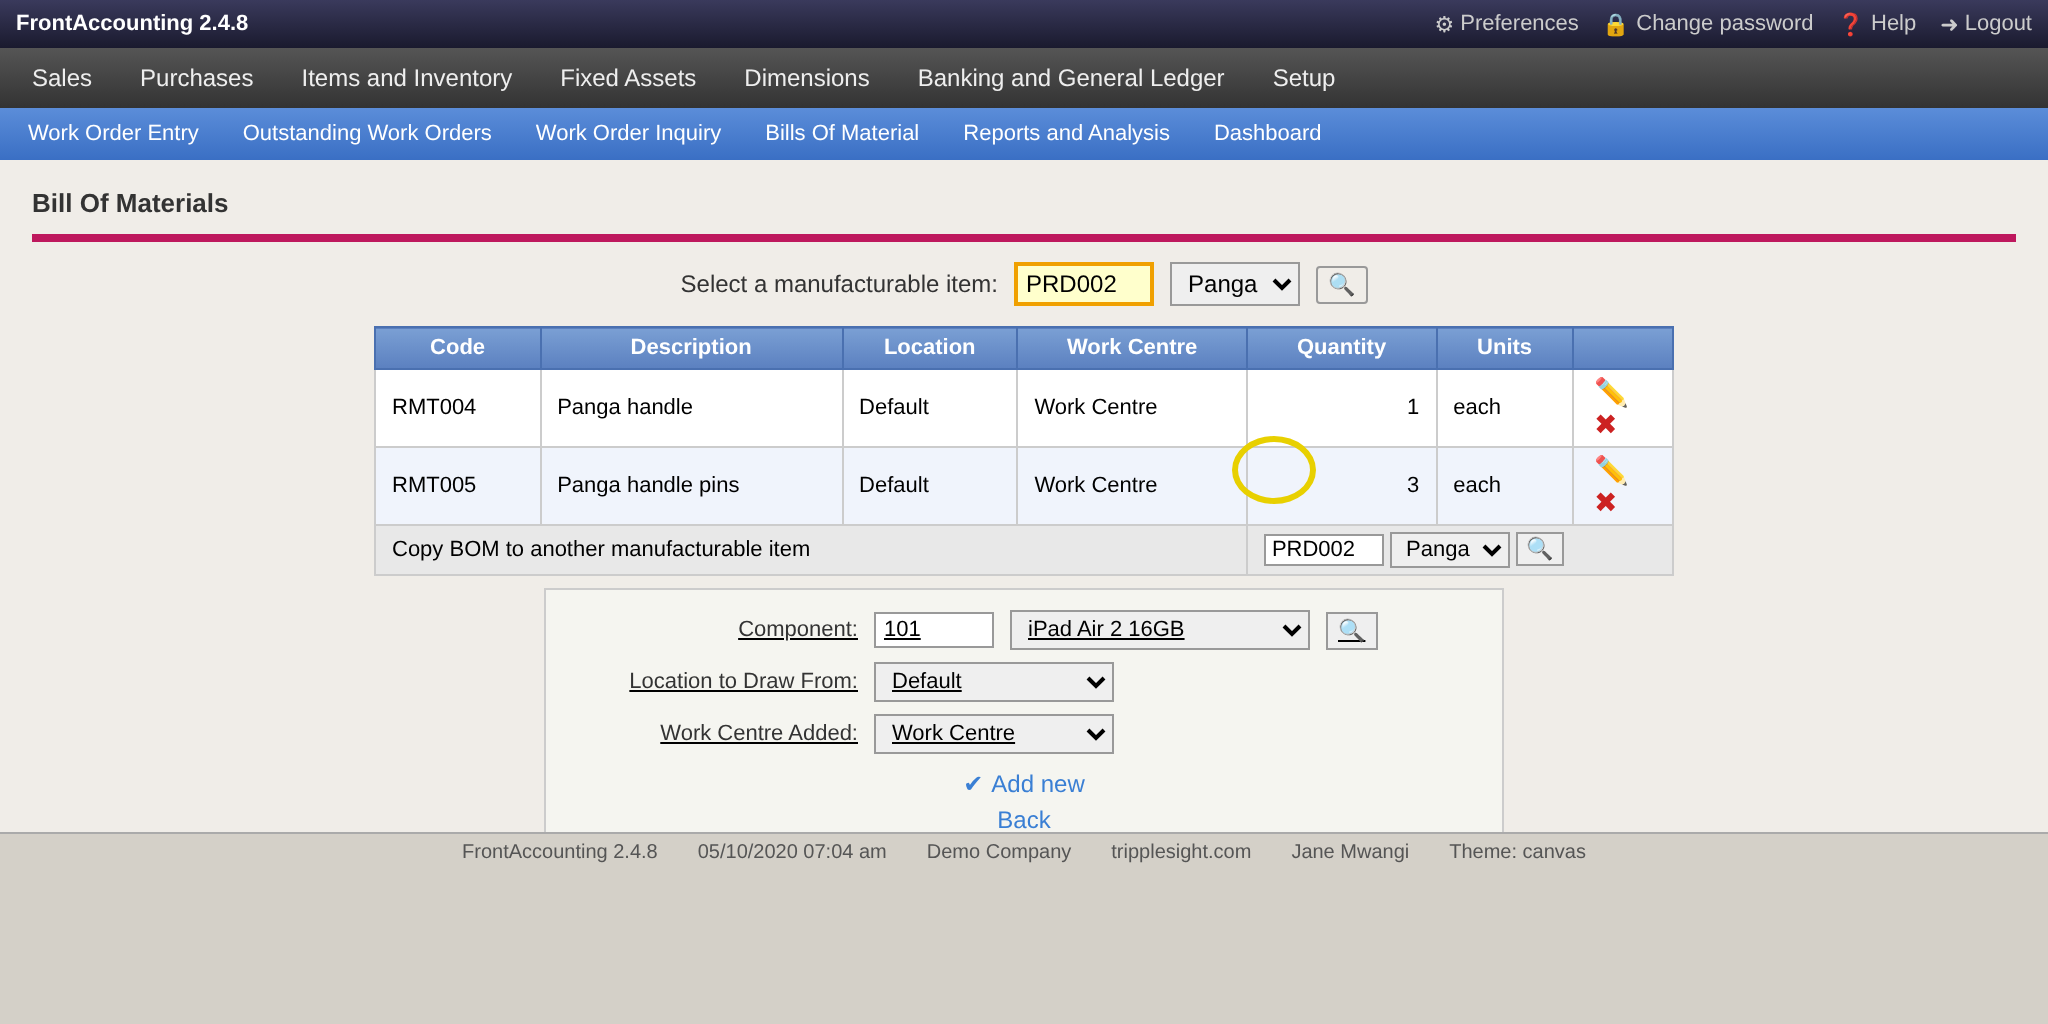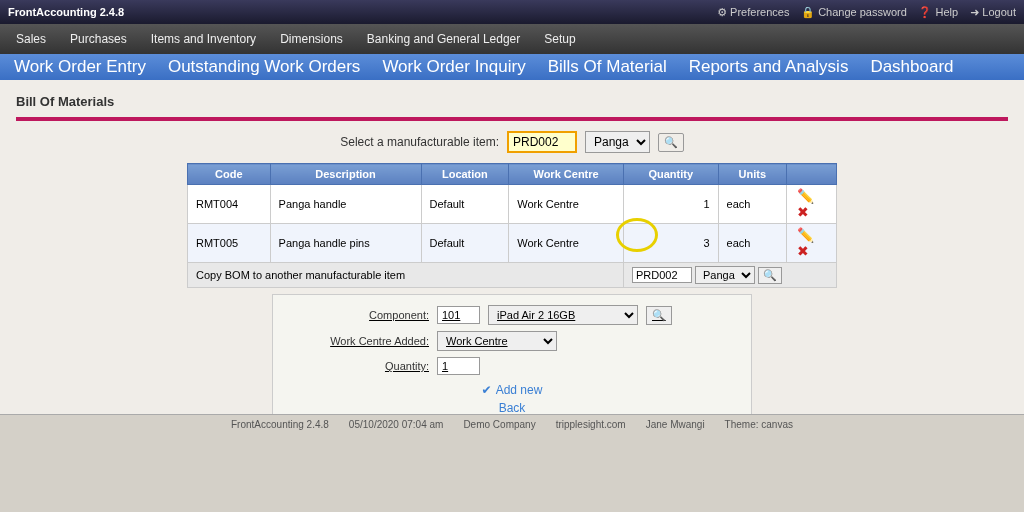--- a/index.html
+++ b/index.html
@@ -47,21 +47,21 @@
     .sub-nav {
       background: linear-gradient(to bottom, #5b8dd9, #3a6fc4);
       display: flex;
       align-items: stretch;
       height: 26px;
       padding: 0 4px;
       gap: 2px;
     }
     .sub-nav-item {
       color: #fff;
-      font-size: 17px;
+      font-size: 11px;
       padding: 12px 10px;
       display: flex;
       align-items: center;
       cursor: pointer;
       border-radius: 3px 3px 0 0;
       white-space: nowrap;
     }
 
     
     .page-content {
@@ -174,21 +174,21 @@
       color: #333;
       text-align: right;
       flex-shrink: 0;
     }
     .form-input {
       font-size: 11px;
       padding: 2px 4px;
       border: 1px solid #999;
       background: #fff;
     }
-    .form-input-sm { width: 43px; }
+    .form-input-sm { width: 60px; }
     .form-select {
       font-size: 11px;
       padding: 2px 4px;
       border: 1px solid #999;
     }
     .form-actions {
       display: flex;
       flex-direction: column;
       align-items: center;
       gap: 4px;
@@ -269,20 +269,21 @@
         <span>➜</span>
         <span>Logout</span>
       </span>
     </div>
   </div>
 
   <div class="main-nav">
     <div class="main-nav-item">Sales</div>
     <div class="main-nav-item">Purchases</div>
     <div class="main-nav-item">Items and Inventory</div>
+    <div class="main-nav-item">Fixed Assets</div>
     <div class="main-nav-item">Dimensions</div>
     <div class="main-nav-item">Banking and General Ledger</div>
     <div class="main-nav-item">Setup</div>
   </div>
 
   <div class="sub-nav">
     <div class="sub-nav-item">Work Order Entry</div>
     <div class="sub-nav-item">Outstanding Work Orders</div>
     <div class="sub-nav-item">Work Order Inquiry</div>
     <div class="sub-nav-item">Bills Of Material</div>
@@ -355,28 +356,30 @@
     <div class="form-section">
       <div class="form-row">
         <span class="form-label">Component:</span>
         <input type="text" class="form-input form-input-sm" value="101" style="">
         <select style="font-size:11px; padding:2px 4px; border:1px solid #999; width:150px;">
           <option>iPad Air 2 16GB</option>
         </select>
         <button style="font-size:11px; padding:2px 5px; border:1px solid #999; cursor:pointer;">🔍</button>
       </div>
       <div class="form-row">
+        <span class="form-label">Location to Draw From:</span>
+        <select class="form-select" style="width:120px;">
+          <option>Default</option>
+        </select>
+      </div>
+      <div class="form-row">
         <span class="form-label">Work Centre Added:</span>
         <select class="form-select" style="width:120px;">
           <option>Work Centre</option>
         </select>
-      </div>
-      <div class="form-row">
-        <span class="form-label">Quantity:</span>
-        <input type="text" class="form-input form-input-sm" value="1" style="">
       </div>
       <div class="form-actions">
         <button class="add-new-btn">
           <span>✔</span>
           <span>Add new</span>
         </button>
         <a class="back-link">Back</a>
       </div>
     </div>
   </div>

